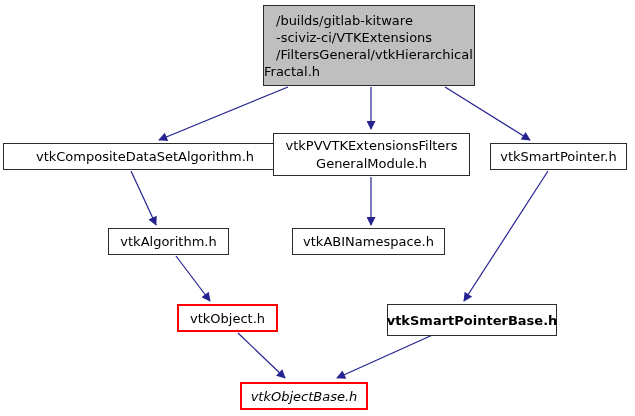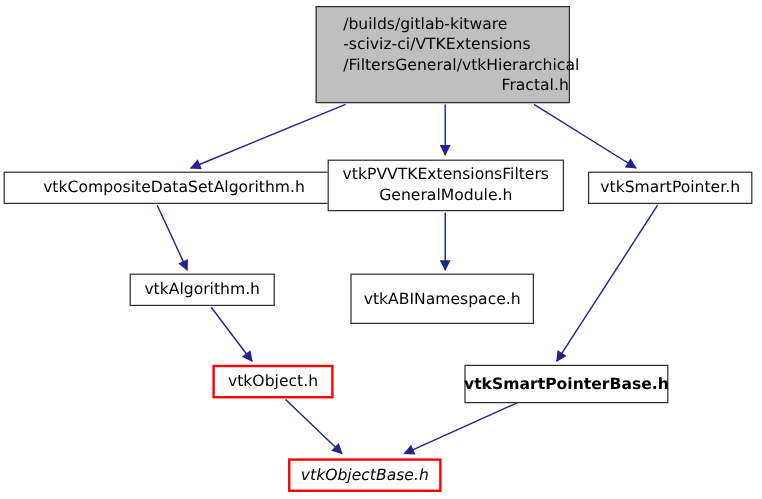--- a/index.html
+++ b/index.html
@@ -44,25 +44,25 @@
     cursor: pointer;
   }
   .node.current {
     background: var(--current-node-fill, #bfbfbf);
     cursor: default;
     display: block;
     padding-top: 6px;
   }
   .node.current .line {
     text-align: left;
-    padding-left: 22px;
+    padding-left: 12px;
     line-height: 17px;
   }
   .node.current .line:last-child {
-    text-align: right;
+    text-align: left;
     padding-left: 0;
   }
   .node.highlight {
     border: 2px solid var(--highlight-border, #ff0000);
   }
   .node.twoline {
     flex-direction: column;
     line-height: 18px;
     align-items: center;
   }
@@ -106,21 +106,21 @@
   </div>
 
   <div class="node" style="left:490px; top:143px; width:137px; height:27px;align-items:center;">
     <span>vtkSmartPointer.h</span>
   </div>
 
   <div class="node" style="left:108px; top:228px; width:121px; height:27px;">
     <span>vtkAlgorithm.h</span>
   </div>
 
-  <div class="node" style="left:292px; top:228px; width:153px; height:42px;">
+  <div class="node" style="left:292px; top:228px; width:153px; height:27px;">
     <span>vtkABINamespace.h</span>
   </div>
 
   <div class="node highlight" style="left:177px; top:304px; width:101px; height:28px;">
     <span>vtkObject.h</span>
   </div>
 
   <div class="node" style="left:387px; top:304px; width:170px; height:32px;font-weight:bold;">
     <span>vtkSmartPointerBase.h</span>
   </div>

